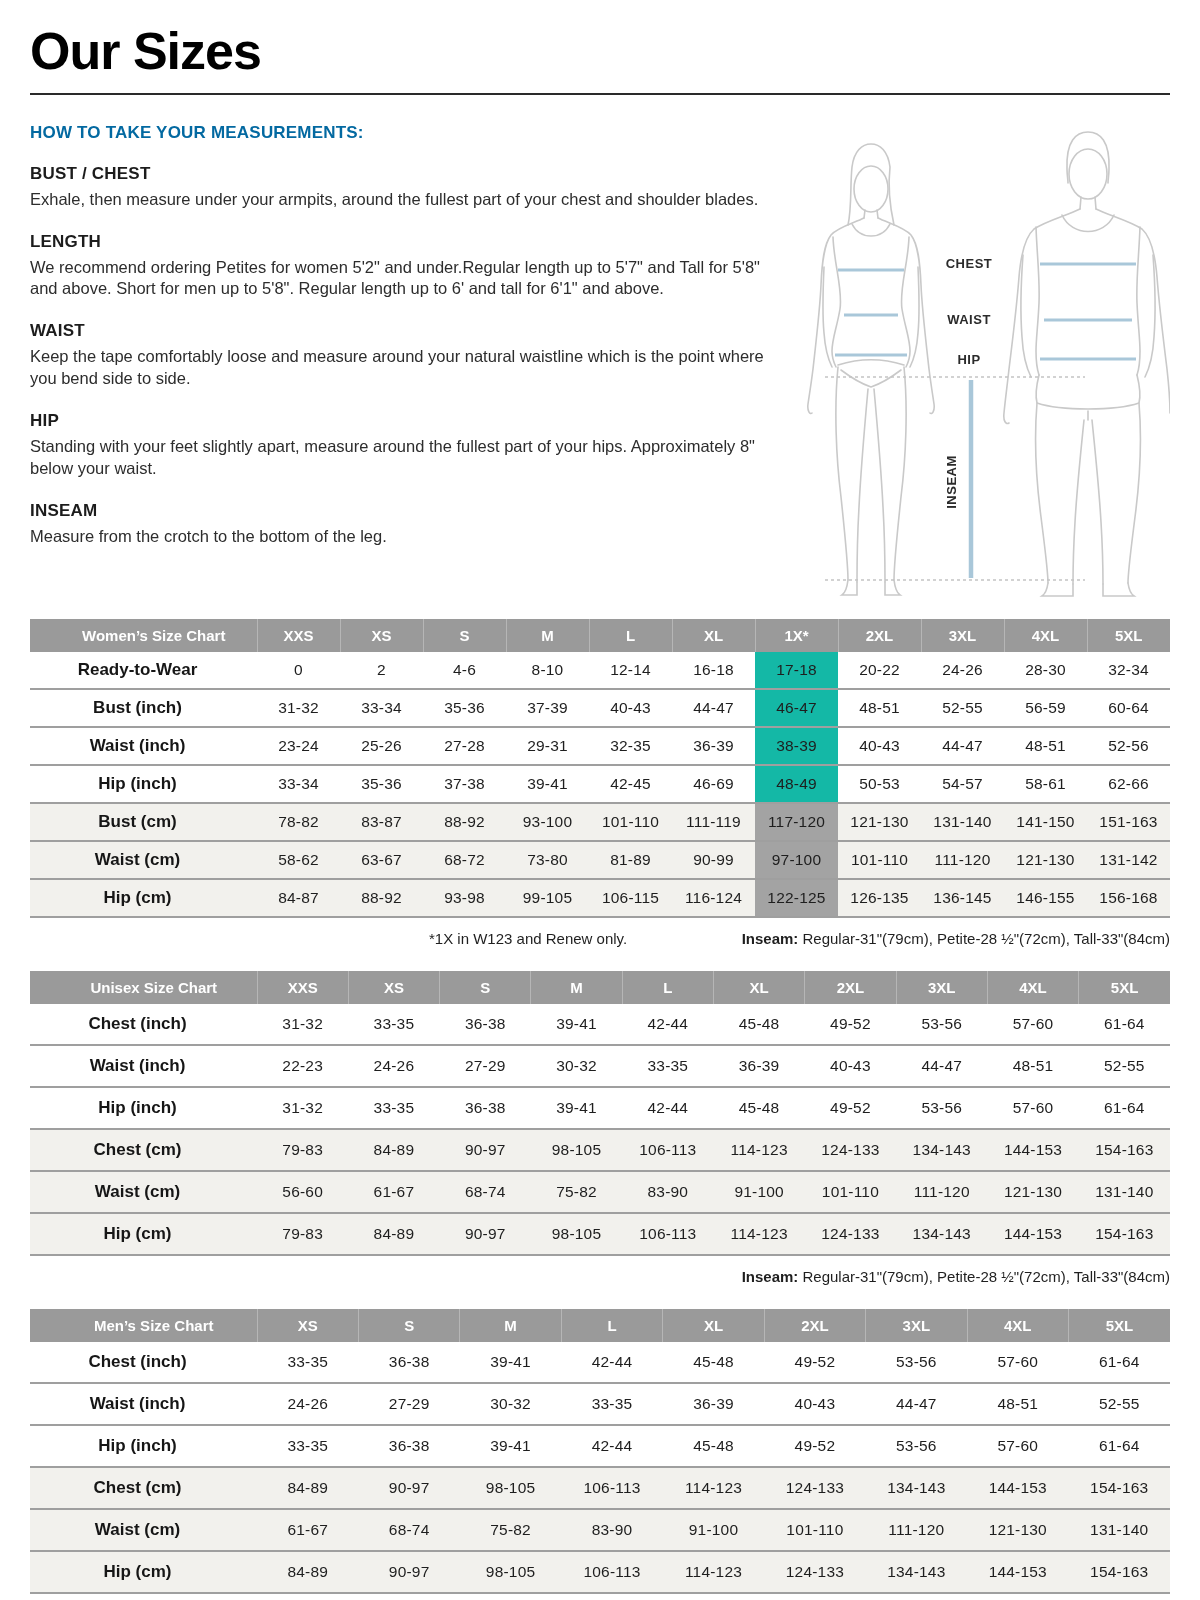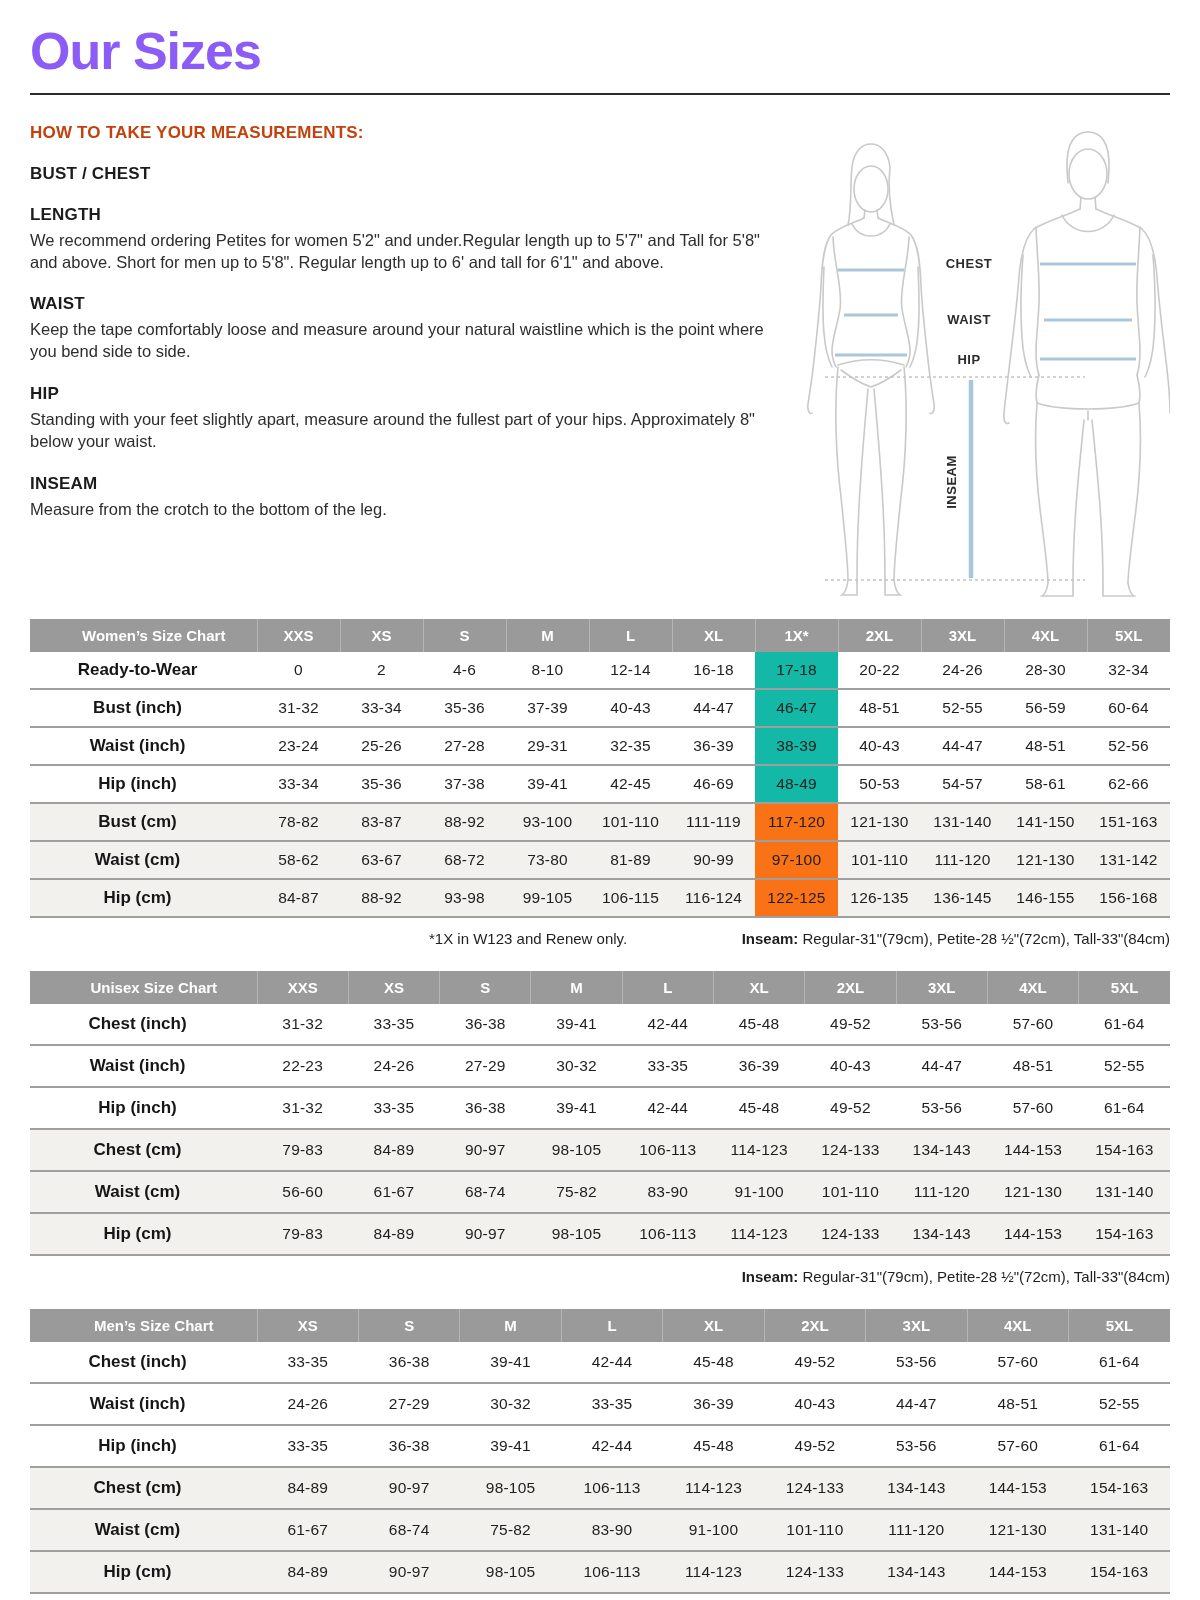--- a/index.html
+++ b/index.html
@@ -4,26 +4,26 @@
 <style>
   html,body{margin:0;padding:0;background:#ffffff;}
   .page{
     width:1200px;height:1600px;box-sizing:border-box;
     padding:24px 30px 20px;
     font-family:"Liberation Sans",sans-serif;
     color:#222;position:relative;overflow:hidden;
   }
   h1.page-title{
     margin:0 0 14px 0;font-size:52px;line-height:1.05;
-    font-weight:800;letter-spacing:-1px;color:#8b5cf6;
+    font-weight:800;letter-spacing:-1px;color:#000000;
   }
   hr.title-rule{border:none;border-top:2px solid #2a2a2a;margin:0 0 28px 0;}
   .content-top{position:relative;min-height:482px;}
   .instructions{width:748px;}
-  .instructions h2{font-size:17px;font-weight:bold;color:#c2410c;margin:0 0 20px 0;letter-spacing:.2px;}
+  .instructions h2{font-size:17px;font-weight:bold;color:#0369a1;margin:0 0 20px 0;letter-spacing:.2px;}
   .instructions h3{font-size:17px;font-weight:bold;color:#1c1c1c;margin:21px 0 5px 0;letter-spacing:.2px;}
   .instructions p{font-size:16.5px;line-height:1.33;color:#2d2d2d;margin:0;max-width:748px;}
   .figure-wrap{position:absolute;top:4px;right:0;width:392px;height:478px;}
   .figure-wrap svg{display:block;}
 
   .size-section{margin-top:14px;}
   table.size-table{width:100%;border-collapse:collapse;table-layout:fixed;}
   table.size-table thead th{
     background:#9a9a9a;color:#ffffff;font-weight:bold;font-size:15px;
     padding:8px 3px;text-align:center;border-left:1px solid rgba(255,255,255,.28);
@@ -35,40 +35,41 @@
     text-align:center;padding:8px 14px 8px 2px;font-size:17px;font-weight:bold;color:#161616;
   }
   table.size-table tbody td{
     text-align:center;font-size:15.5px;color:#1e1e1e;padding:8px 2px;letter-spacing:.2px;
   }
   table.size-table.roomy tbody td,
   table.size-table.roomy tbody th.row-label{padding-top:10px;padding-bottom:10px;}
   table.size-table tbody tr.shaded td,
   table.size-table tbody tr.shaded th{background:#f2f1ed;}
   table.size-table tbody td.hl{background:#14b8a6;}
-  table.size-table tbody tr.shaded td.hl{background:#f97316;}
+  table.size-table tbody tr.shaded td.hl{background:#a3a3a3;}
 
   .footnote{display:flex;align-items:flex-start;font-size:15px;color:#1f1f1f;margin:12px 0 24px 0;}
   .footnote .fn-left{margin-left:35%;}
   .footnote .fn-right{margin-left:auto;}
   .footnote b{font-weight:bold;}
 </style>
 </head>
 <body>
 
 <div class="page">
 
   <h1 class="page-title">Our Sizes</h1>
   <hr class="title-rule">
 
   <div class="content-top">
     <div class="instructions">
       <h2>HOW TO TAKE YOUR MEASUREMENTS:</h2>
 
       <h3>BUST / CHEST</h3>
+      <p>Exhale, then measure under your armpits, around the fullest part of your chest and shoulder blades.</p>
 
       <h3>LENGTH</h3>
       <p>We recommend ordering Petites for women 5'2" and under.Regular length up to 5'7" and Tall for 5'8" and above. Short for men up to 5'8". Regular length up to 6' and tall for 6'1" and above.</p>
 
       <h3>WAIST</h3>
       <p>Keep the tape comfortably loose and measure around your natural waistline which is the point where you bend side to side.</p>
 
       <h3>HIP</h3>
       <p>Standing with your feet slightly apart, measure around the fullest part of your hips. Approximately 8" below your waist.</p>
 

